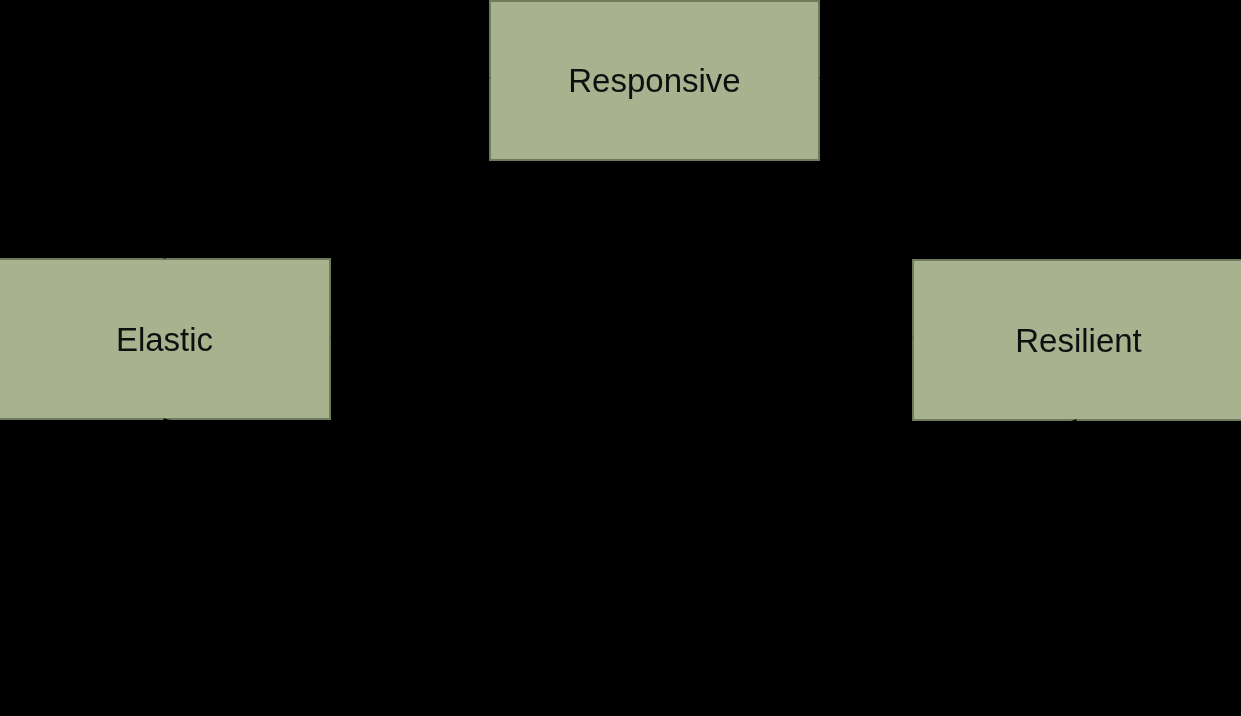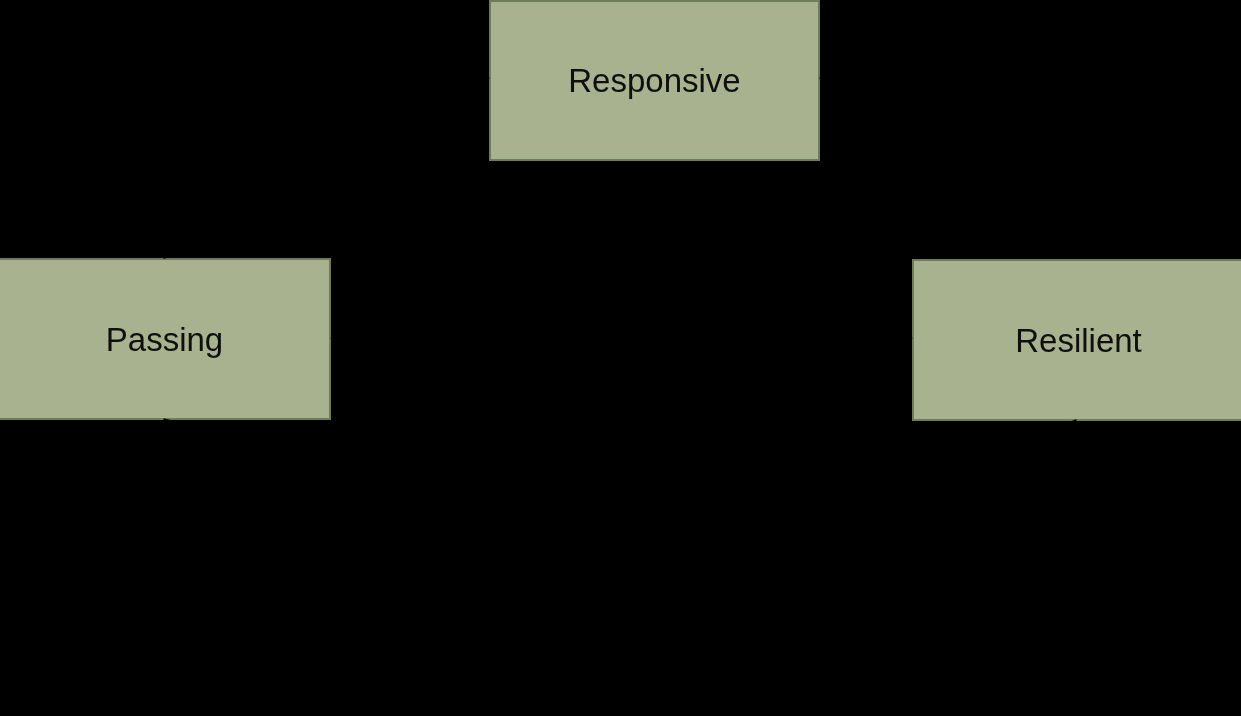--- a/index.html
+++ b/index.html
@@ -65,21 +65,21 @@
 </head>
 <body>
 
 <div class="canvas">
 
   <div class="node" id="node-responsive">
     <span class="node-label">Responsive</span>
   </div>
 
   <div class="node" id="node-elastic">
-    <span class="node-label">Passing</span>
+    <span class="node-label">Elastic</span>
   </div>
 
   <div class="node" id="node-resilient">
     <span class="node-label">Resilient</span>
   </div>
 
 
   <svg class="edges-layer" viewBox="0 0 1241 716" xmlns="http://www.w3.org/2000/svg">
     <defs>
       <marker id="ah" markerWidth="10" markerHeight="8" refX="9" refY="4" orient="auto-start-reverse" markerUnits="userSpaceOnUse">

